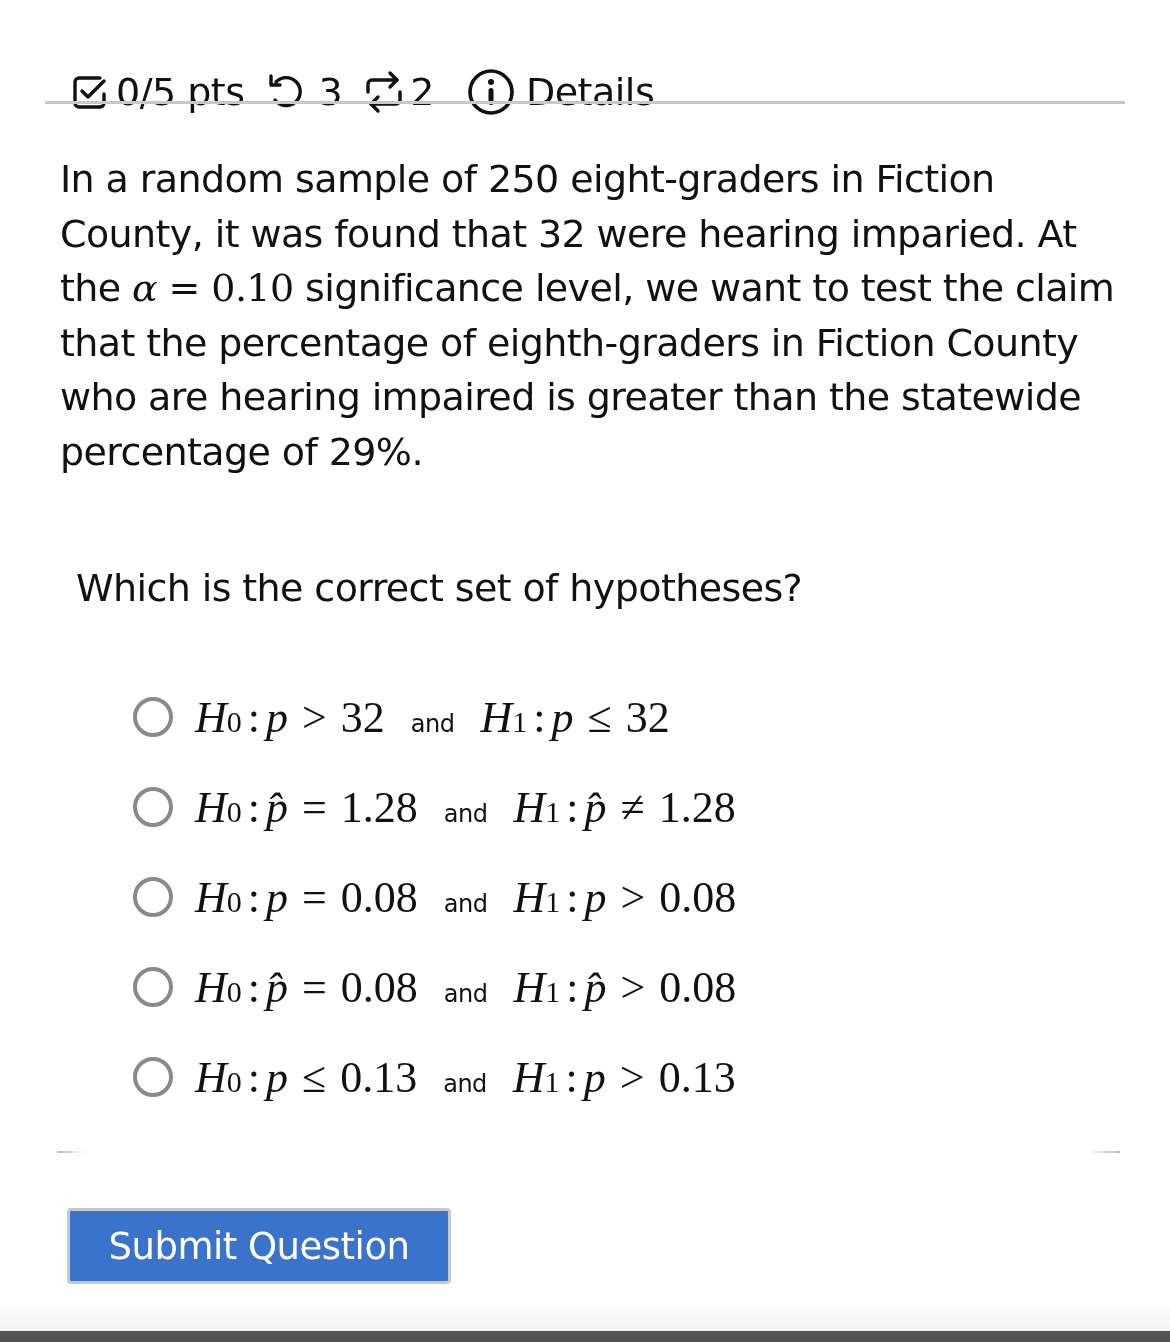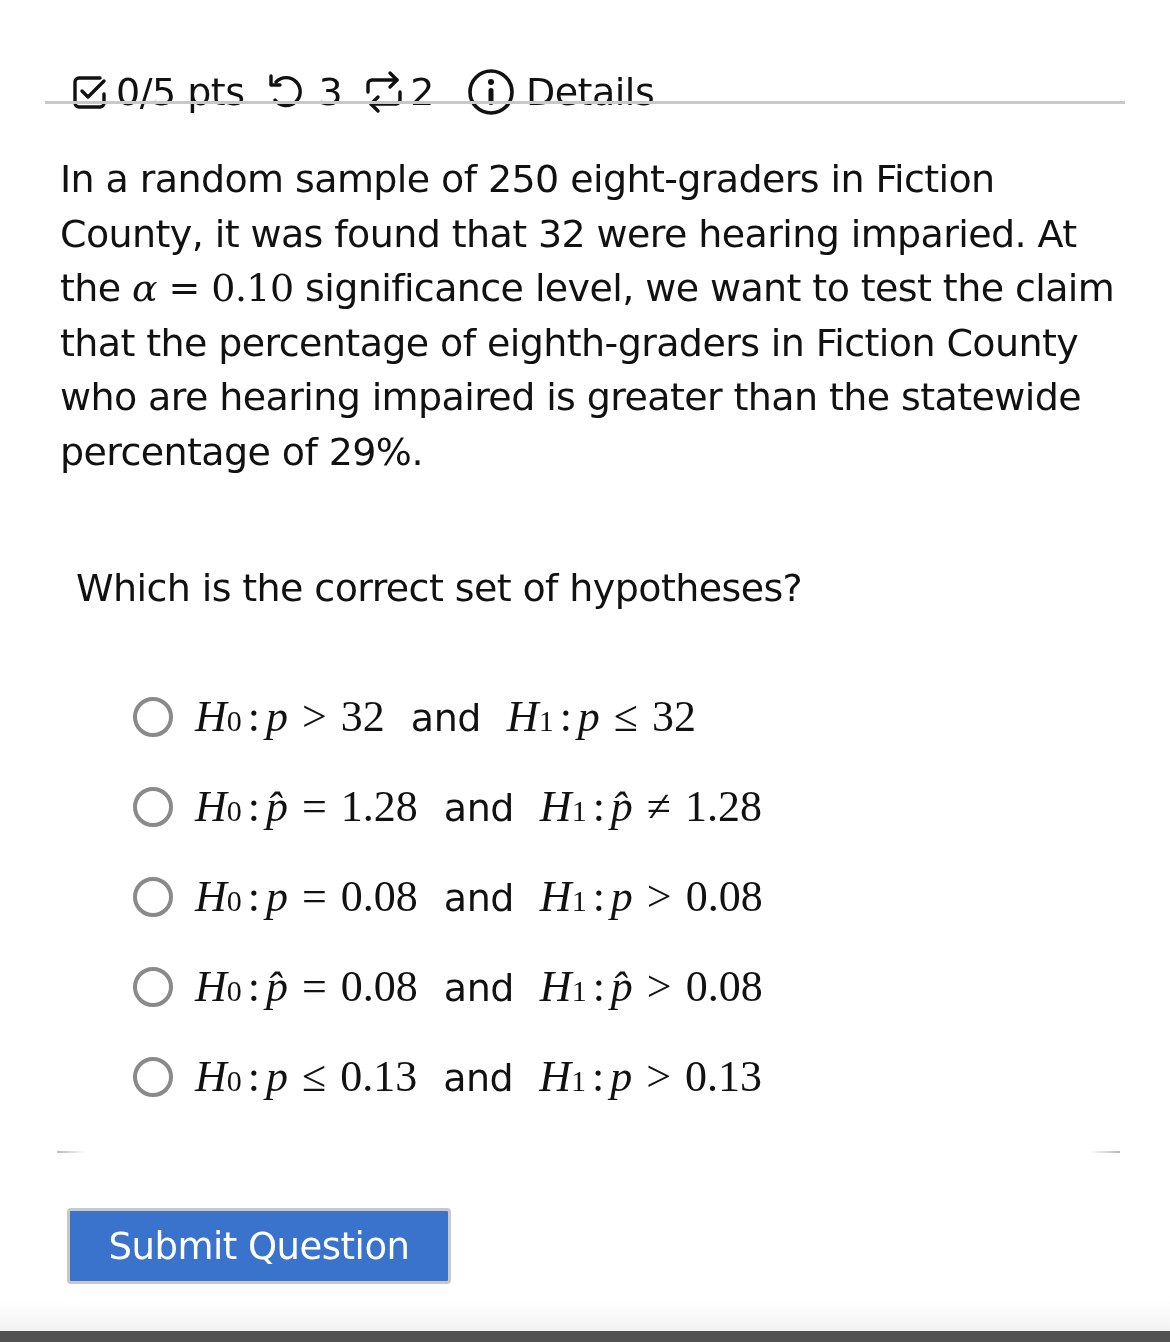--- a/index.html
+++ b/index.html
@@ -103,21 +103,21 @@
       font-size: 30px;
       font-style: normal;
       vertical-align: -10px;
       line-height: 0;
     }
     .opt-text .var {
       font-style: italic;
     }
     .opt-text .and {
       font-family: "DejaVu Sans", sans-serif;
-      font-size: 38px;
+      font-size: 24px;
       margin: 4px 26px;
       letter-spacing: -0.5px;
     }
     .opt-text .op {
       margin: 0 14px;
     }
     .opt-text .colon {
       margin: 0 6px;
     }
     .bottom-lines .l {

